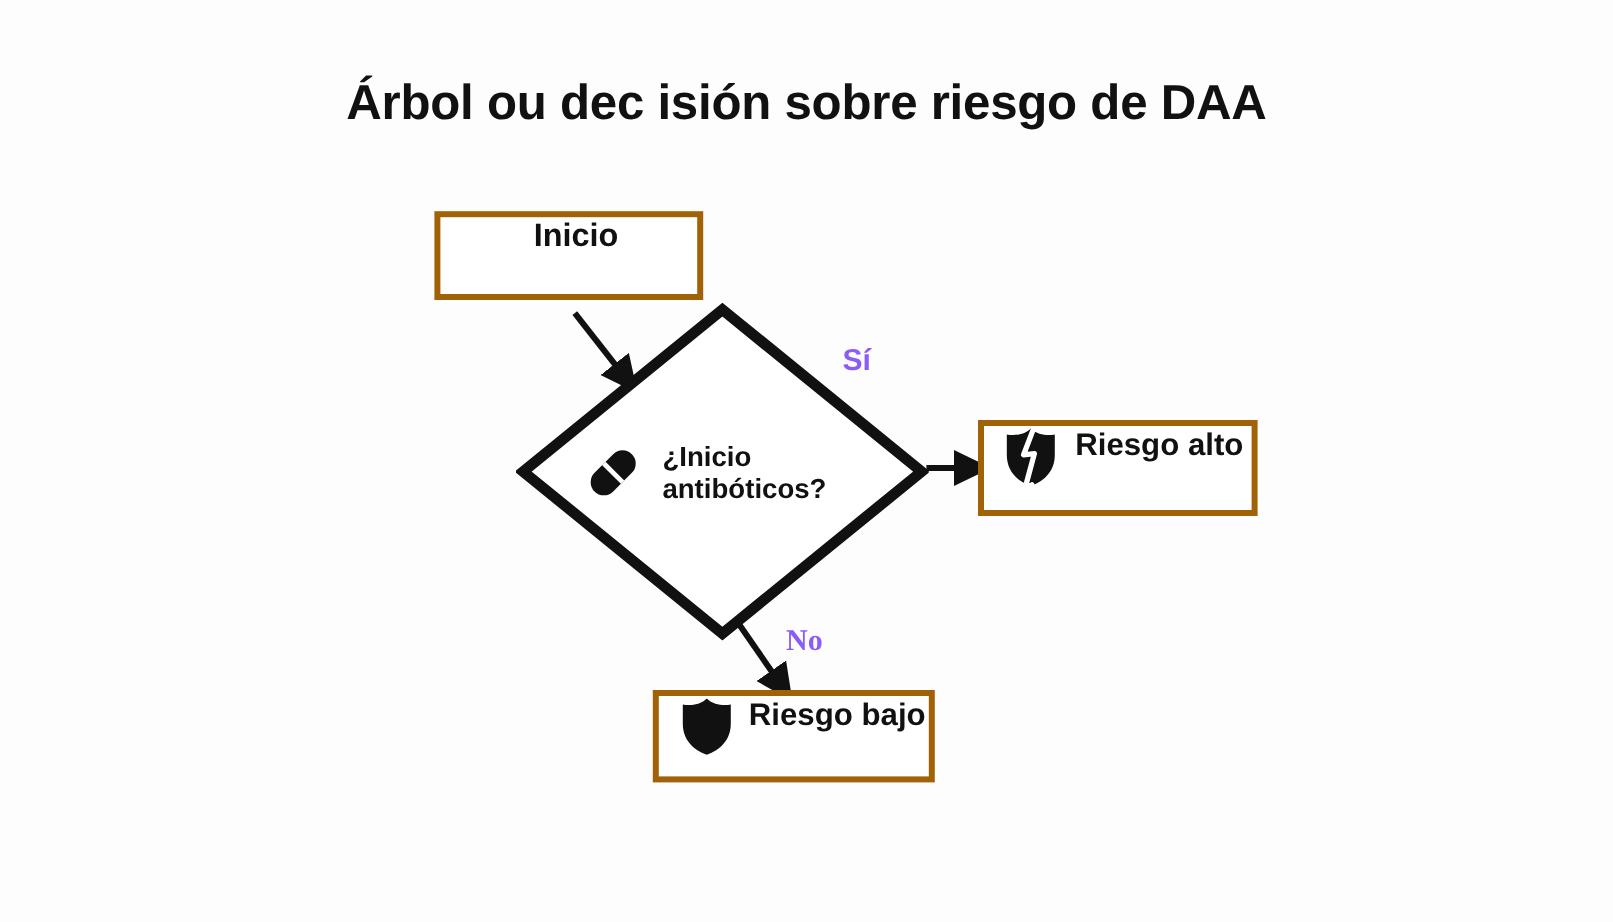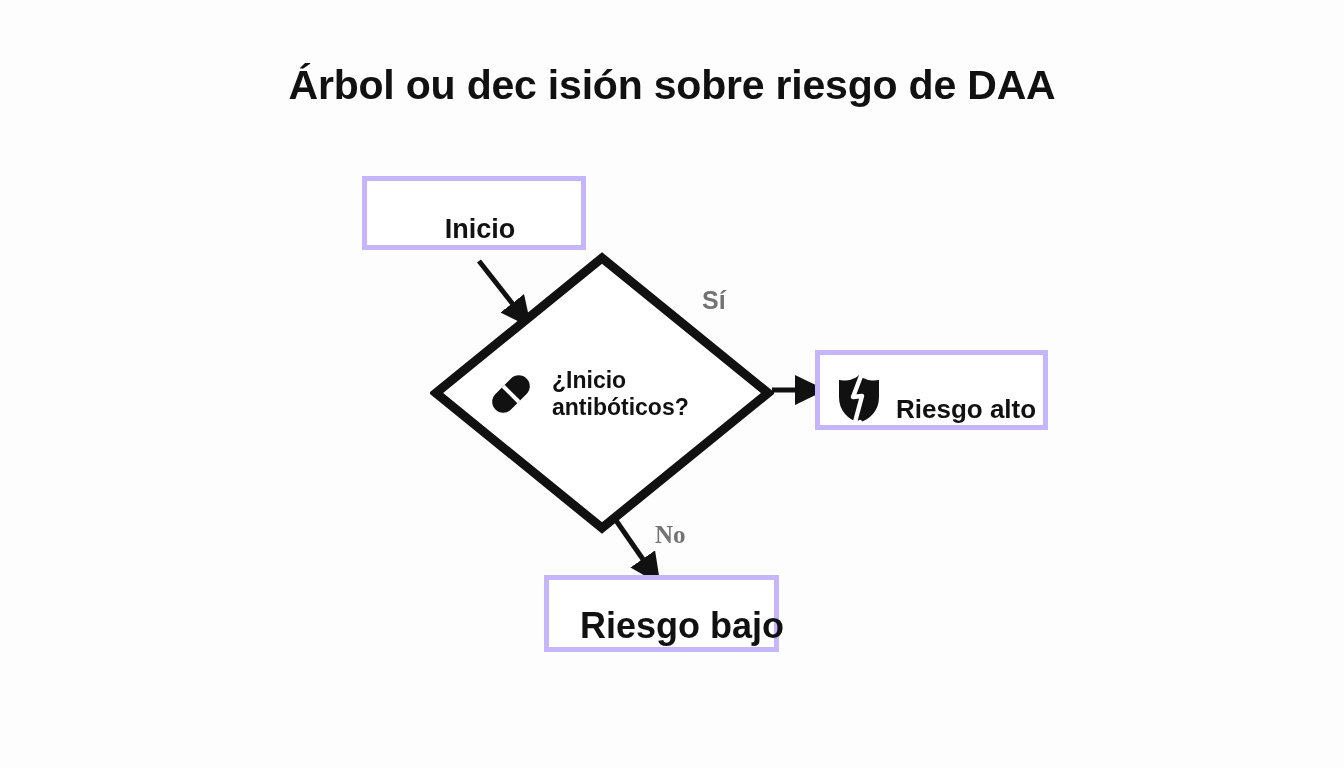--- a/index.html
+++ b/index.html
@@ -33,24 +33,24 @@
     font-weight: bold;
     color: #111111;
     letter-spacing: -0.2px;
     white-space: pre;
   }
 
   
   .node-box {
     position: absolute;
     box-sizing: border-box;
-    border: 5px solid #c4b5fd;
+    border: 5px solid #a16207;
     background: #FFFFFF;
     display: flex;
-    align-items: flex-end;
+    align-items: flex-start;
   }
 
   .node-label {
     font-weight: bold;
     color: #111111;
     white-space: pre;
   }
 
   
   #box-inicio {
@@ -82,21 +82,21 @@
   
   #box-riesgo-bajo {
     left: 544px;
     top: 575px;
     width: 235px;
     height: 77px;
     justify-content: flex-start;
     padding-left: 18px;
   }
   #box-riesgo-bajo .node-label {
-    font-size: 36px;
+    font-size: 26px;
     margin-left: 13px;
   }
 
   
   #diamond-wrap {
     position: absolute;
     left: 430px;
     top: 252px;
     width: 344px;
     height: 282px;
@@ -123,21 +123,21 @@
     line-height: 1.18;
     margin-left: 12px;
     white-space: pre-line;
   }
 
   
   .edge-label {
     position: absolute;
     font-size: 25px;
     font-weight: bold;
-    color: #737373;
+    color: #8b5cf6;
     white-space: pre;
   }
   #label-si { left: 702px; top: 286px; }
   #label-no { left: 655px; top: 521px; font-family: Liberation Serif, serif; }
 
   
   .icon-svg { display: block; }
 </style>
 </head>
 <body>

